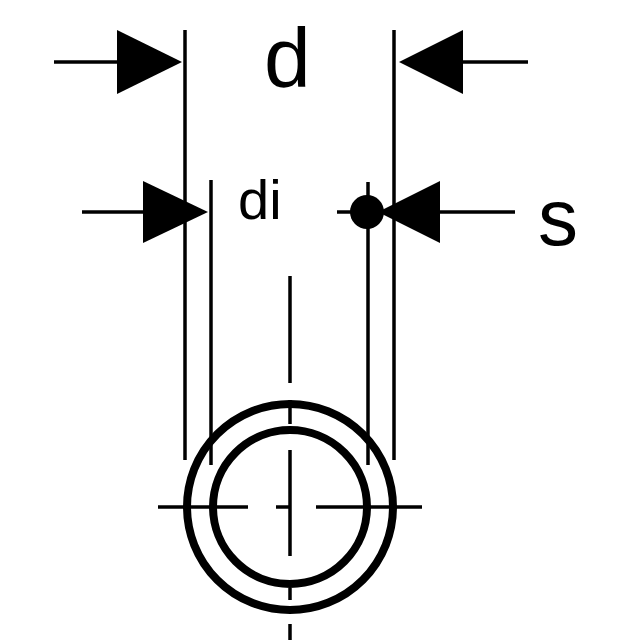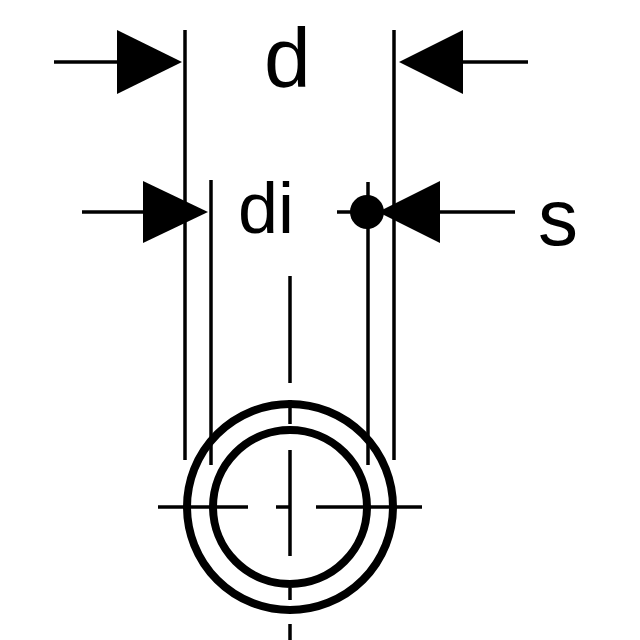--- a/index.html
+++ b/index.html
@@ -6,21 +6,21 @@
     body { width: 640px; height: 640px; overflow: hidden; }
     .canvas { position: relative; width: 640px; height: 640px; }
     svg { position: absolute; left: 0; top: 0; }
     .lbl {
       position: absolute;
       font-family: "Liberation Sans", sans-serif;
       color: #000000;
       line-height: 1;
     }
     .lbl-d  { left: 264px; top: 16px; font-size: 84px; }
-    .lbl-di { left: 238px; top: 172px; font-size: 72px; }
+    .lbl-di { left: 238px; top: 172px; font-size: 56px; }
     .lbl-s  { left: 538px; top: 178px; font-size: 80px; }
   </style>
 </head>
 <body>
 
 <div class="canvas">
   <svg width="640" height="640" viewBox="0 0 640 640">
     <g stroke="#000" fill="none" stroke-width="3.5">
 
       <line x1="185" y1="30" x2="185" y2="460"></line>

